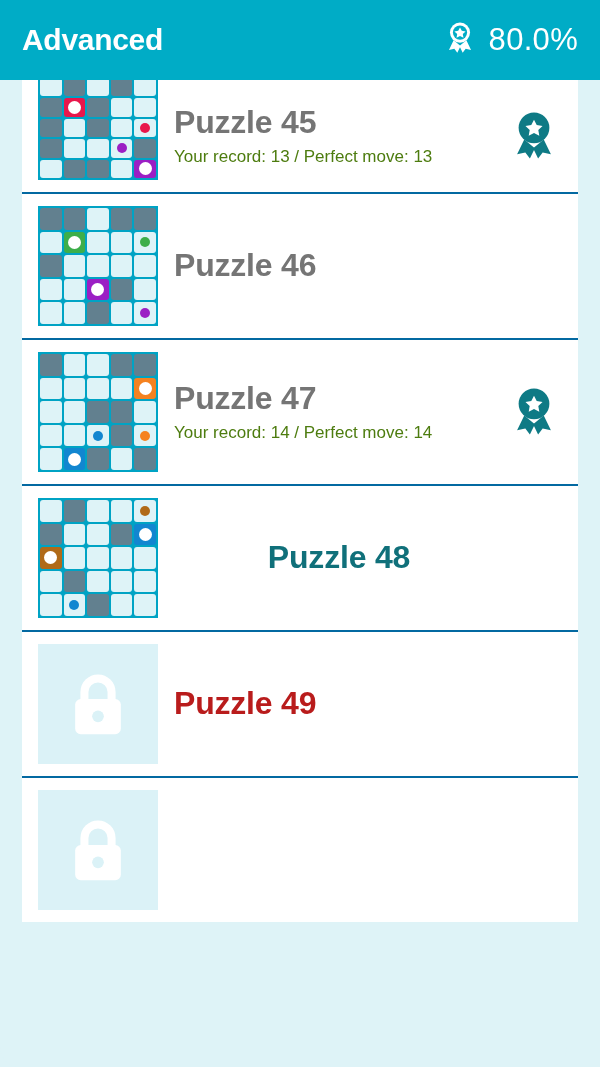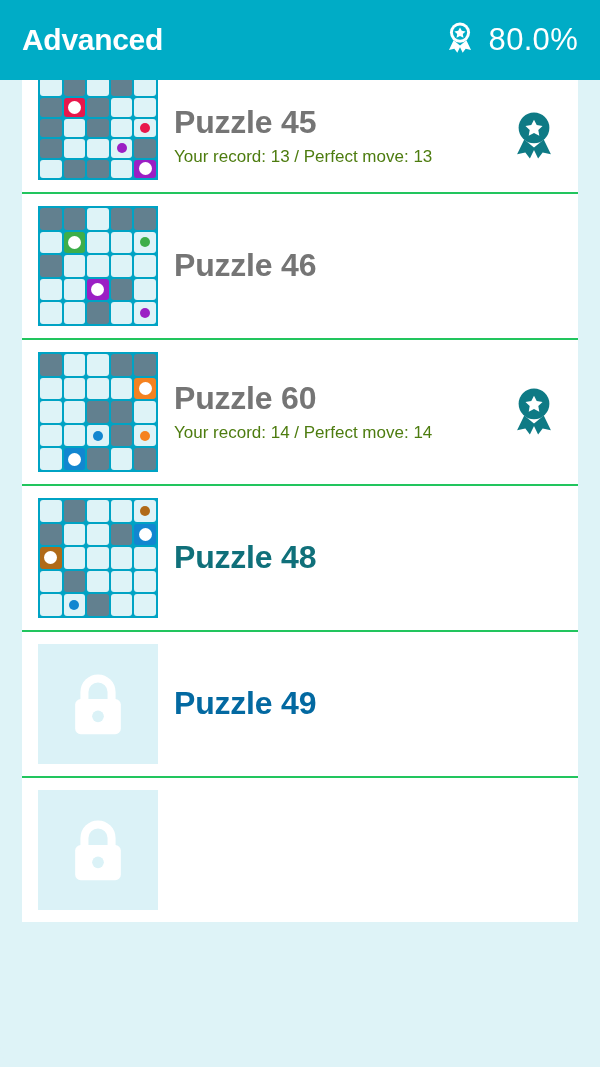--- a/index.html
+++ b/index.html
@@ -35,21 +35,21 @@
   .list {
     position: absolute;
     top: 80px; left: 0;
     width: 600px; height: 987px;
     overflow: hidden;
   }
   .card {
     position: relative;
     margin: 0 22px;
     background: #FFFFFF;
-    border-top: 2px solid #22c55e;
+    border-top: 2px solid #0369a1;
     display: flex;
     align-items: flex-start;
   }
   .card.first { border-top: none; }
   .card-inner {
     display: flex; align-items: center;
     width: 100%;
     padding: 12px 14px 12px 16px;
   }
 
@@ -79,22 +79,22 @@
     background: #DBF2F7;
     display: flex; align-items: center; justify-content: center;
   }
 
   
   .textcol { flex: 1 1 auto; padding-left: 16px; min-width: 0; }
   .ptitle {
     font-size: 32px; font-weight: bold;
     color: #757575; line-height: 1.12; letter-spacing: -0.2px;
   }
-  .ptitle.current { color: #10707A; }
-  .ptitle.locked { color: #0369a1; }
+  .ptitle.current { color: #10707A; text-align: center; }
+  .ptitle.locked { color: #b91c1c; }
   .psub { font-size: 17px; color: #4d7c0f; margin-top: 7px; }
 
   .badge { flex: 0 0 auto; width: 60px; display: flex; justify-content: center; }
 </style>
 </head>
 <body>
 
 <div id="app">
 
   <div class="appbar">
@@ -239,21 +239,21 @@
             </div>
             <div class="cell"></div>
             <div class="cell" style="background: rgb(18, 134, 208);">
               <span class="dot big"></span>
             </div>
             <div class="cell gray"></div>
             <div class="cell"></div>
             <div class="cell gray"></div>
           </div>
           <div class="textcol">
-            <div class="ptitle">Puzzle 60</div>
+            <div class="ptitle">Puzzle 47</div>
             <div class="psub">Your record: 14 / Perfect move: 14</div>
           </div>
           <div class="badge">
             <svg width="52" height="52" viewBox="0 0 24 24">
               <path d="M7.5 13.6 L4.2 20.4 L8.0 19.6 L10.1 22.4 L12.4 17.6 Z" fill="#0E7A85"></path>
               <path d="M16.5 13.6 L19.8 20.4 L16.0 19.6 L13.9 22.4 L11.6 17.6 Z" fill="#0E7A85"></path>
               <circle cx="12" cy="8.2" r="7.1" fill="#0E7A85"></circle>
               <path d="M12 4.5 l1.25 2.45 2.7.38 -1.97 1.88 .47 2.67 -2.45 -1.27 -2.45 1.27 .47 -2.67 -1.97 -1.88 2.7 -.38 Z" fill="#fff"></path>
             </svg>
           </div>

